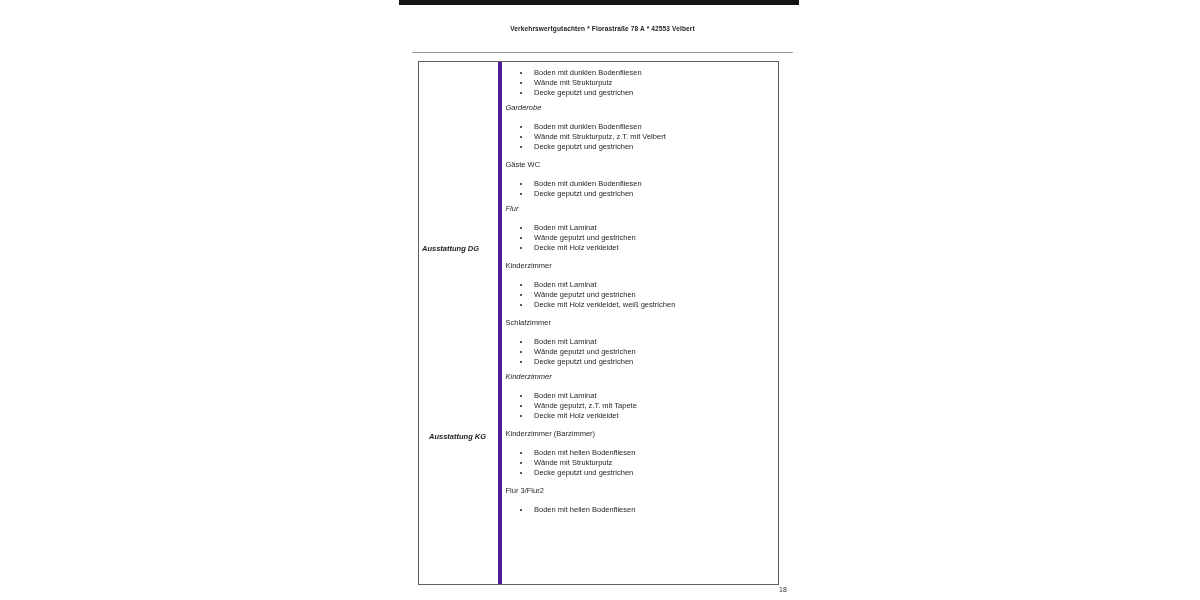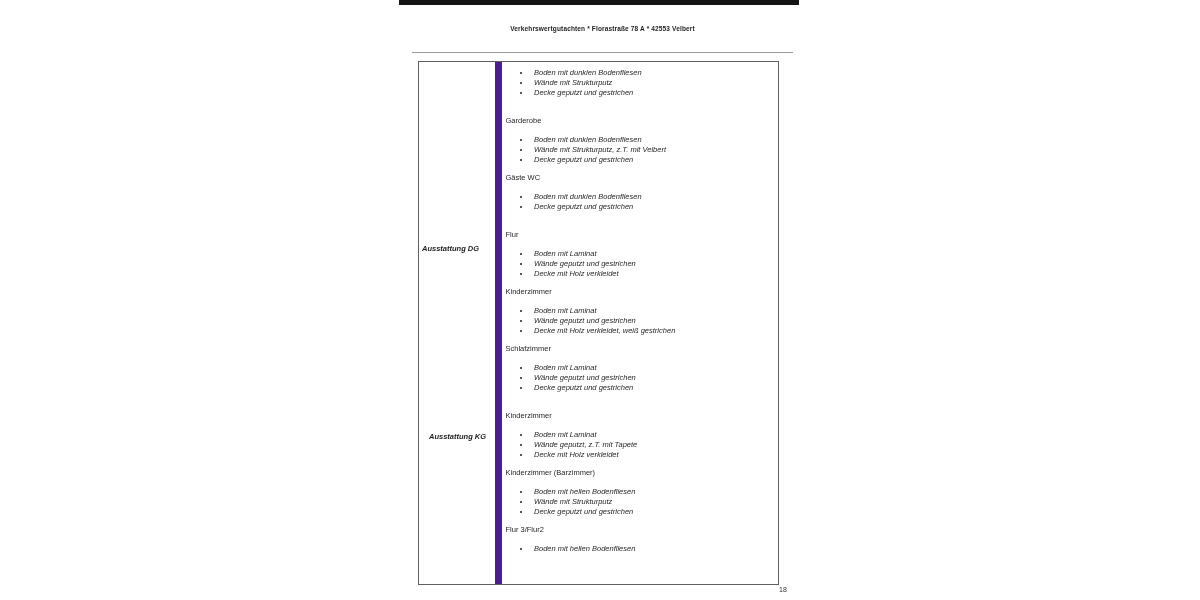--- a/index.html
+++ b/index.html
@@ -40,21 +40,21 @@
   .doc-table {
     position: absolute;
     left: 418px; top: 61px;
     width: 361px; height: 524px;
     border: 1px solid #5f5f5f;
     display: flex;
     background: #ffffff;
   }
   .col-labels {
     width: 83px;
-    border-right: 7px solid #4c1d95;
+    border-right: 4px solid #4c1d95;
     position: relative;
   }
   .row-label {
     position: absolute;
     left: 3px;
     font-size: 7.5px;
     font-weight: bold;
     font-style: italic;
     color: #1e1e1e;
     line-height: 10px;
@@ -69,28 +69,27 @@
     color: #262626;
     font-size: 7.5px;
     overflow: hidden;
   }
   .sec-heading {
     padding-left: 3.5px;
     line-height: 10px;
     margin: 8px 0 9px 0;
     color: #262626;
   }
-  .sec-heading.gap-large { margin-top: 18px; }
+  .sec-heading.gap-large { margin-top: 5px; font-style: italic; }
   ul.bullets { list-style: none; }
   ul.bullets li {
     position: relative;
     padding-left: 32px;
     line-height: 10px;
     color: #262626;
-    font-style: italic;
   }
   ul.bullets li::before {
     content: "";
     position: absolute;
     left: 17.5px; top: 3.6px;
     width: 2.6px; height: 2.6px;
     border-radius: 50%;
     background: #1e1e1e;
   }
 

